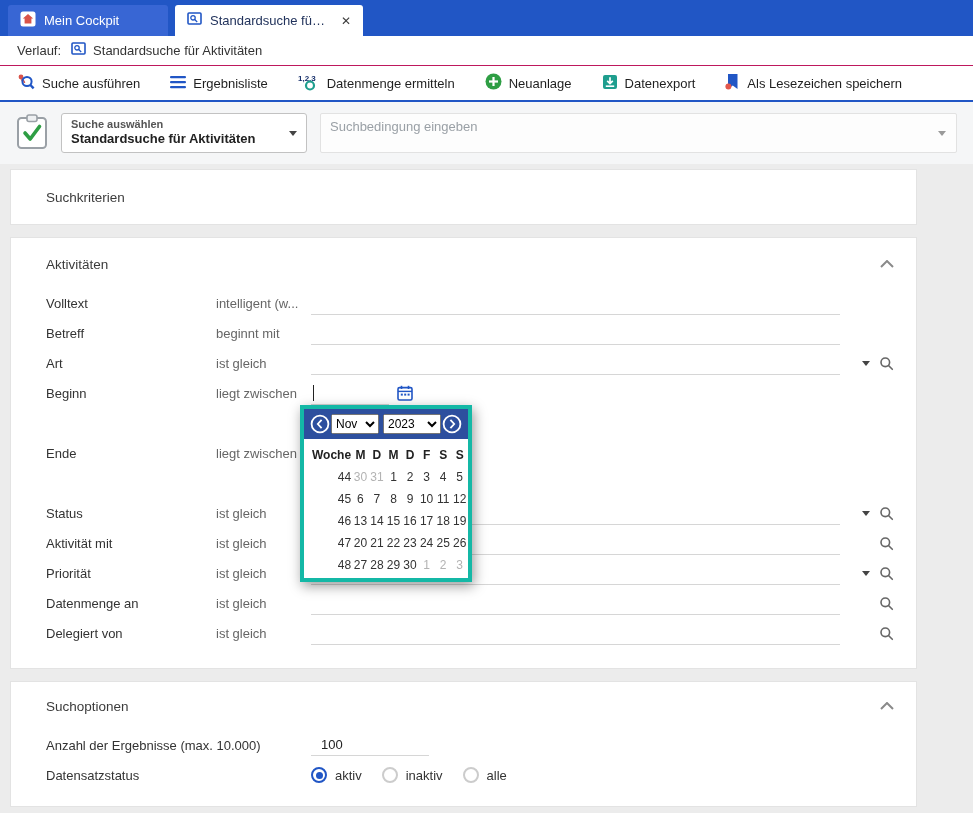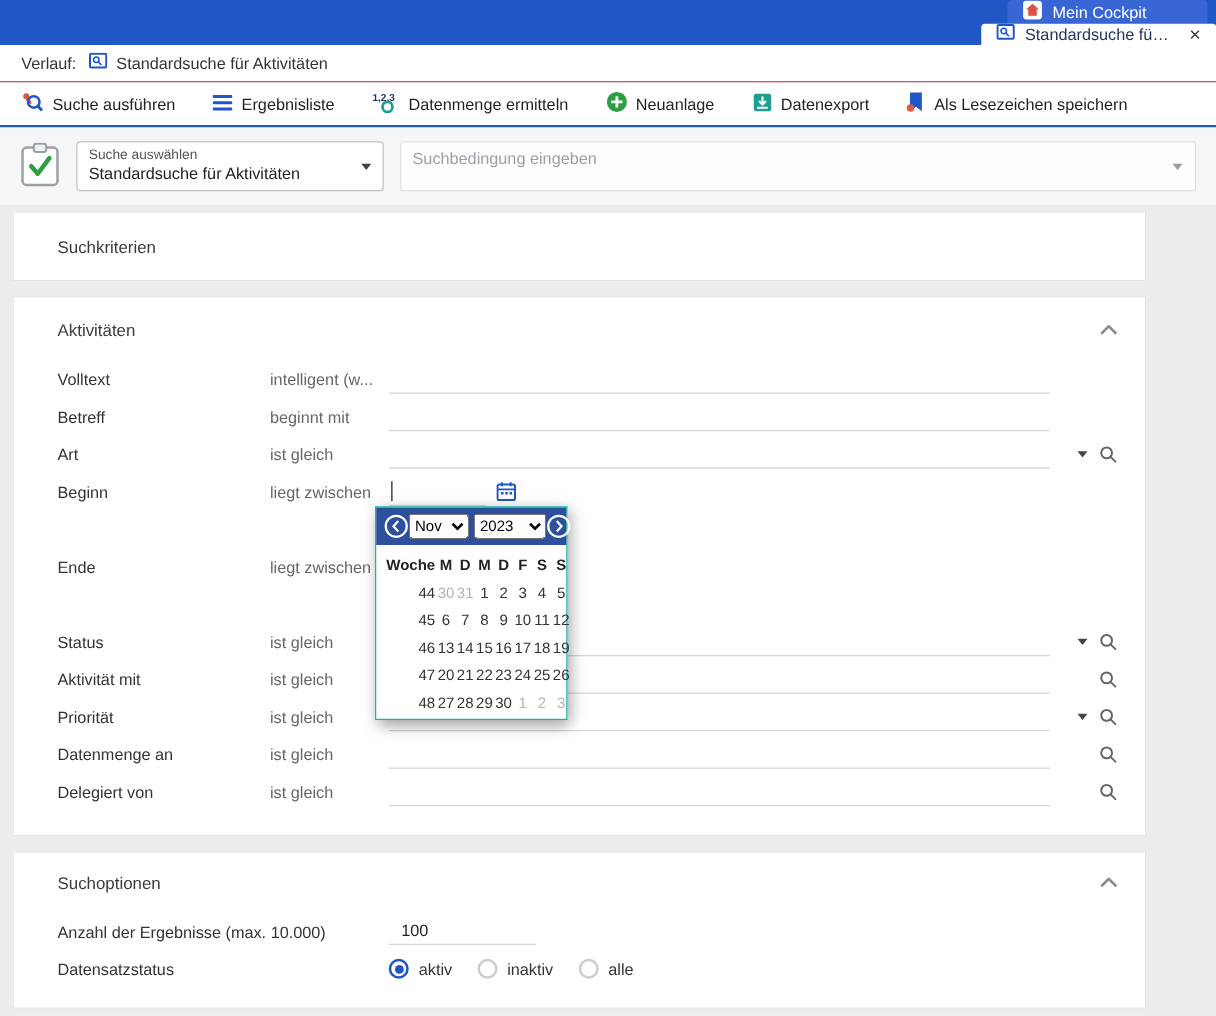--- a/index.html
+++ b/index.html
@@ -1,39 +1,39 @@
 <!DOCTYPE html>
 <html><head>
 <meta charset="utf-8">
 <style>
   * { box-sizing: border-box; margin: 0; padding: 0; }
   html,body { background:#dfdfdf; }
   body { font-family:"Liberation Sans","DejaVu Sans",sans-serif; font-size:13px; color:#333; }
   .app { width:973px; height:813px; background:#ececec; position:relative; overflow:hidden; margin:0 auto; }
 
   
-  .tabbar { height:36px; background:#2156c5; display:flex; align-items:flex-end; padding-left:8px;flex-direction:column; }
+  .tabbar { height:36px; background:#2156c5; display:flex; align-items:flex-end; padding-left:8px; }
   .tab { height:31px; display:flex; align-items:center; gap:8px; padding:0 12px; border-radius:3px 3px 0 0; cursor:pointer; font-size:13px; }
   .tab.cockpit { background:#3866d4; color:#fff; width:160px; margin-right:7px; }
   .tab.activetab { background:#fff; color:#22335c; width:188px; }
   .tab .tlabel { white-space:nowrap; overflow:hidden; text-overflow:ellipsis; flex:1; }
   .close-x { font-size:12px; color:#3c3c3c; margin-left:6px; line-height:1; }
 
   
   .verlauf { height:30px; background:#fff; display:flex; align-items:center; gap:10px; padding-left:17px; border-bottom:1px solid #be185d; }
   .verlauf .vlabel { color:#333; }
   .verlauf-item { display:flex; align-items:center; gap:7px; cursor:pointer; }
 
   
   .toolbar { height:36px; background:#fff; display:flex; align-items:center; gap:30px; padding-left:17px; border-bottom:2px solid #2156c5; }
   .tbtn { display:flex; align-items:center; gap:7px; cursor:pointer; white-space:nowrap; color:#1f1f1f; }
 
   
   .search-strip { height:62px; background:#f5f6f7; display:flex; align-items:center; padding:0 16px; gap:13px; }
-  .search-combo { position:relative; width:246px; height:40px; background:#fff; border:1px solid #c2c2c2; border-radius:3px; padding:4px 26px 4px 9px; cursor:pointer; }
+  .search-combo { position:relative; width:246px; height:40px; background:#fff; border:1px solid #c2c2c2; border-radius:3px; padding:4px 26px 4px 9px; cursor:pointer;font-weight:bold; }
   .search-combo .flabel { font-size:11px; color:#555; line-height:13px; }
   .search-combo .fvalue { font-size:13px; color:#222; line-height:16px; white-space:nowrap; overflow:hidden; }
   .dd-caret { width:0; height:0; border-left:4.5px solid transparent; border-right:4.5px solid transparent; border-top:5px solid #444; display:inline-block; }
   .search-combo .dd-caret { position:absolute; right:9px; top:17px; }
   .cond-wrap { flex:1; position:relative; height:40px; }
   .cond-wrap input { width:100%; height:40px; background:#fdfdfd; border:1px solid #e2e2e2; border-radius:2px; padding:0 26px 14px 9px; font-family:inherit; font-size:13px; color:#333; }
   .cond-wrap input::placeholder { color:#9aa0a6; }
   .cond-wrap .dd-caret { position:absolute; right:11px; top:18px; border-top-color:#9a9a9a; }
 
   
@@ -52,21 +52,21 @@
   .icon-zone { width:48px; display:flex; align-items:center; justify-content:flex-end; gap:9px; }
   .icon-zone .dd-caret { cursor:pointer; }
   .mag { cursor:pointer; display:flex; align-items:center; }
   .row-spacer { height:30px; }
   .crit-row.daterow .crit-field { flex:0 0 78px; margin-right:8px; }
   .text-cursor { position:absolute; left:2px; top:4px; width:1px; height:16px; background:#222; }
   .cal-btn { cursor:pointer; display:flex; align-items:center; }
   .flex-fill { flex:1; }
 
   
-  .datepicker { position:absolute; left:289px; top:167px; width:154px; background:#fff; border:1px solid #14b8a6; box-shadow:2px 4px 12px rgba(0,0,0,.4); z-index:5; }
+  .datepicker { position:absolute; left:289px; top:167px; width:172px; background:#fff; border:4px solid #14b8a6; box-shadow:2px 4px 12px rgba(0,0,0,.4); z-index:5; }
   .dp-header { height:30px; background:#2d4f9e; display:flex; align-items:center; justify-content:space-between; padding:0 6px; }
   .dp-nav { cursor:pointer; display:flex; align-items:center; }
   .dp-selects { display:flex; gap:4px; }
   .dp-header select { height:20px; font-size:12px; font-family:inherit; }
   .dp-header select.msel { width:48px; }
   .dp-header select.ysel { width:58px; }
   .dp-table { width:100%; border-collapse:collapse; margin:5px 0 2px; }
   .dp-table th { font-size:12px; font-weight:bold; color:#222; padding:4px 1px; text-align:center; }
   .dp-table th.wcol { text-align:left; padding-left:8px; width:42px; }
   .dp-table td { font-size:12px; color:#333; text-align:center; padding:4px 1px; cursor:pointer; }

